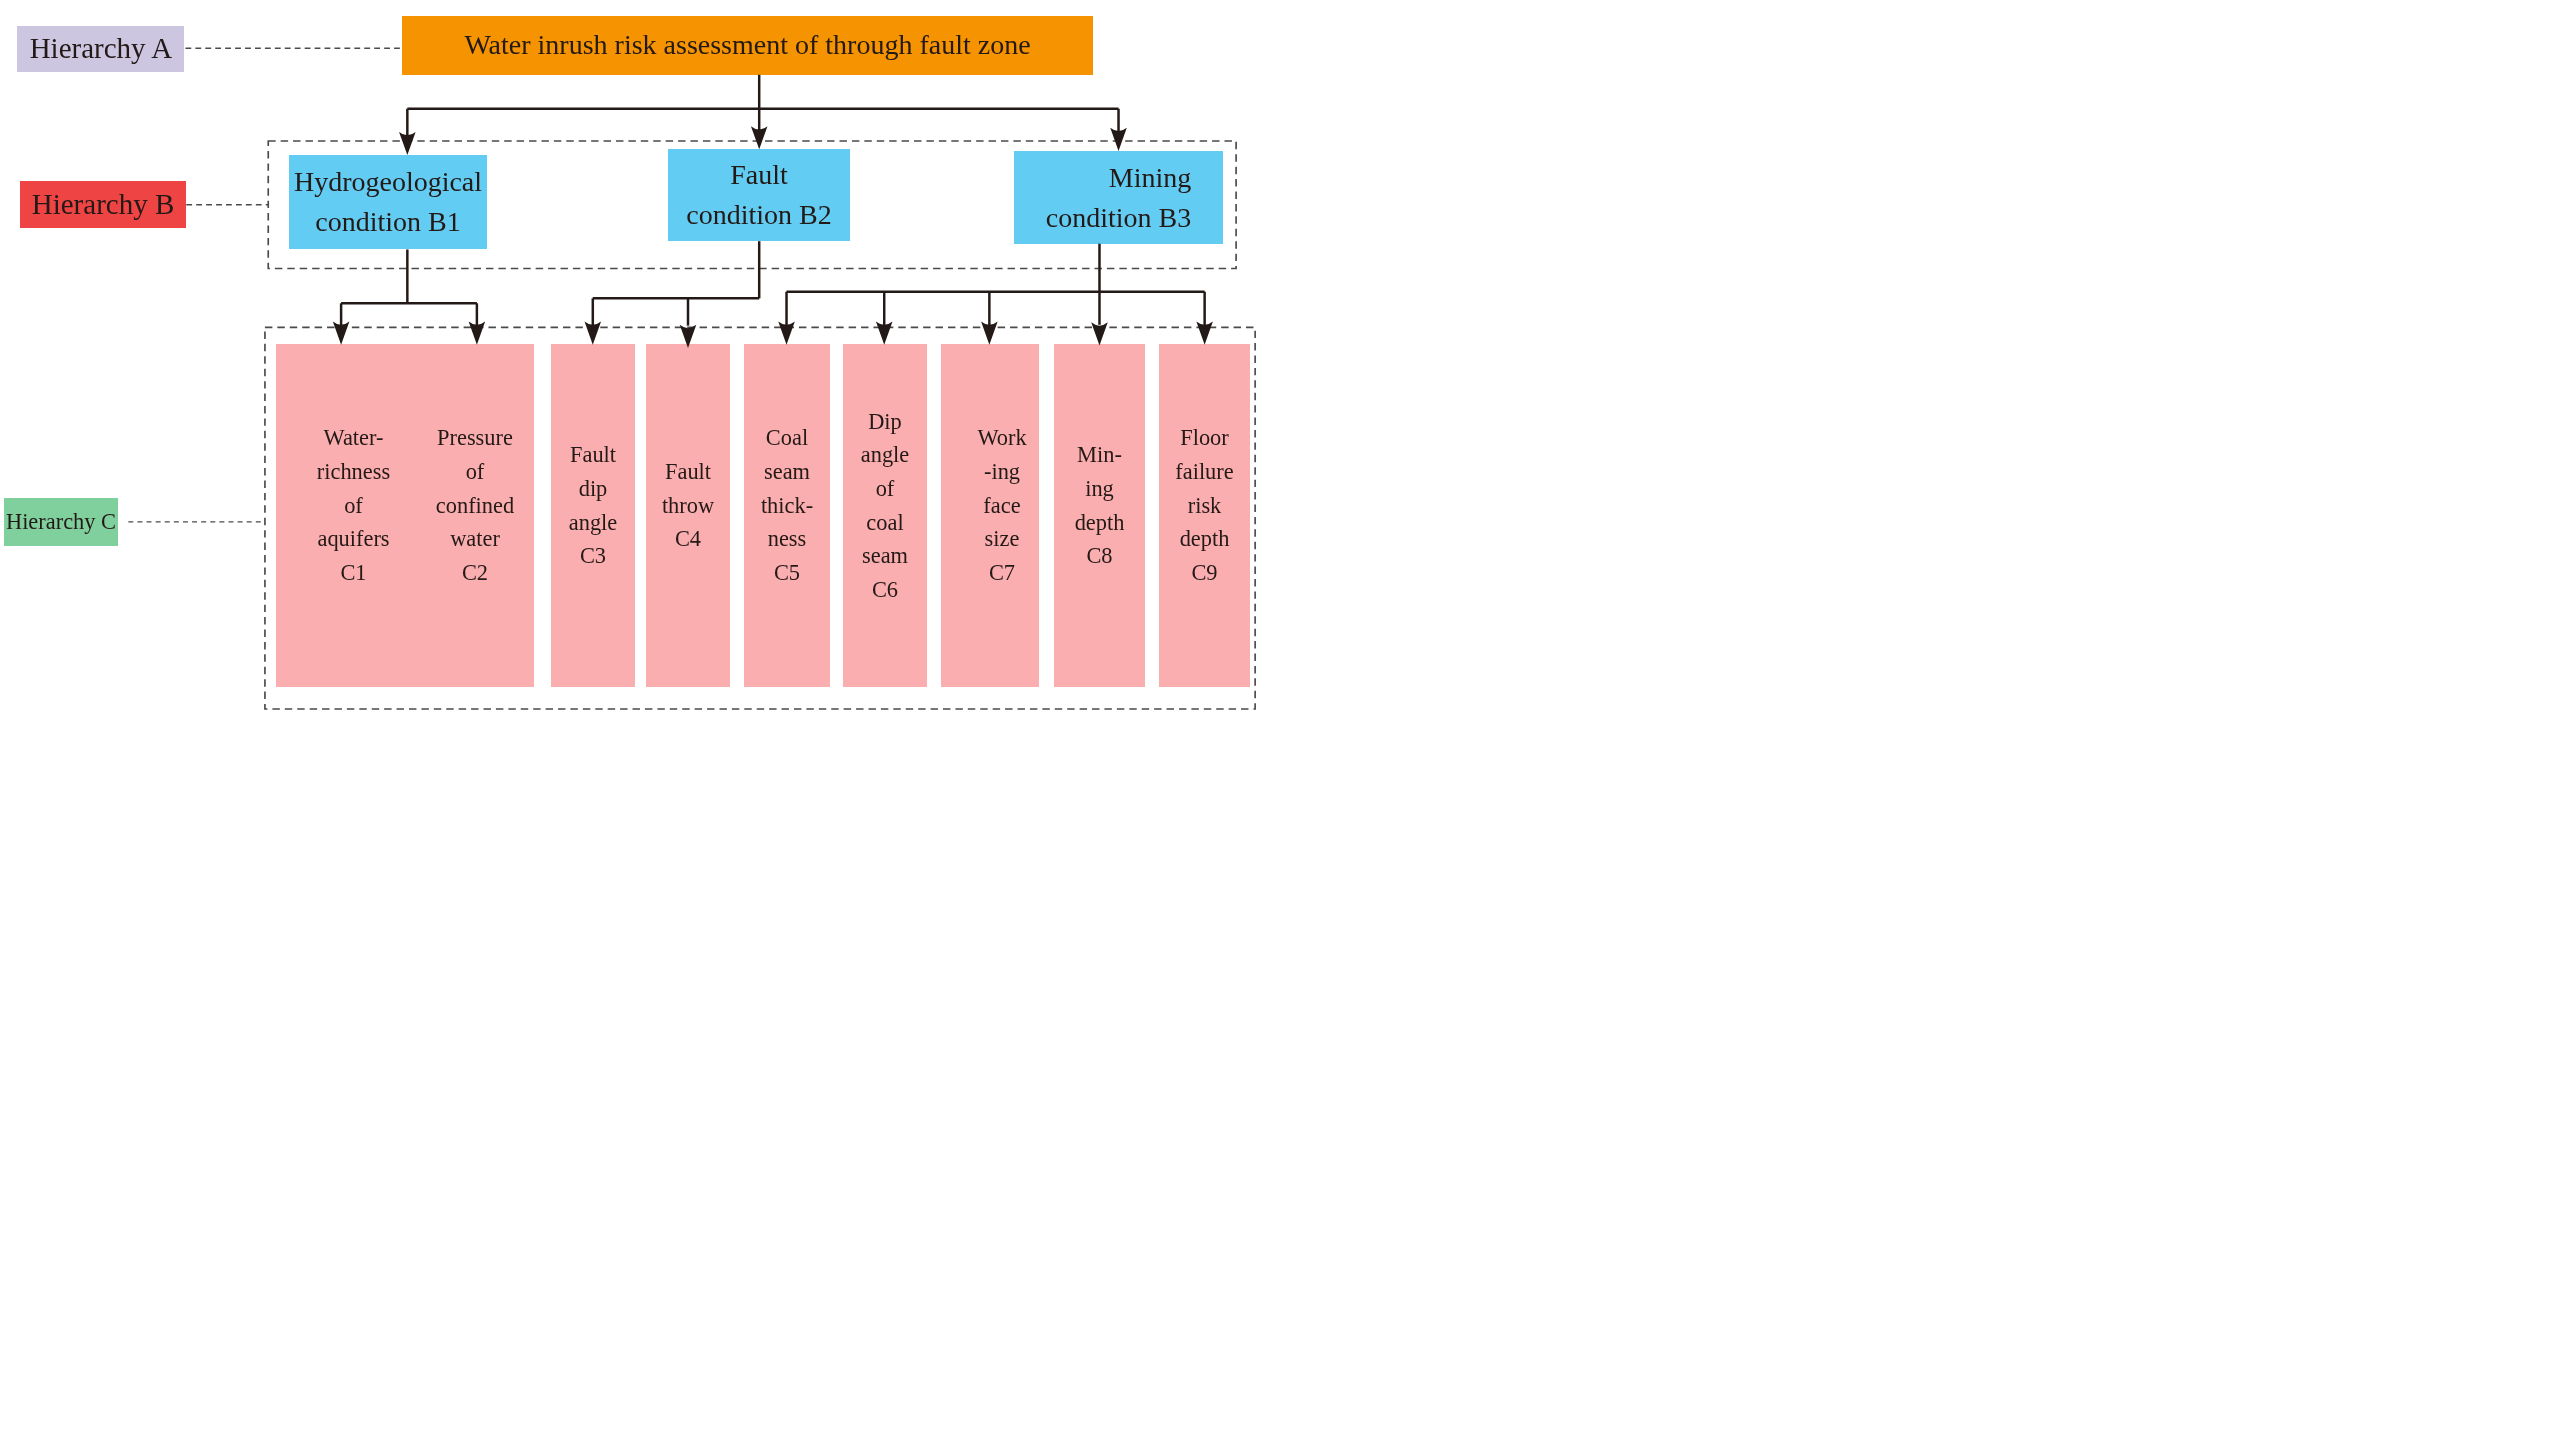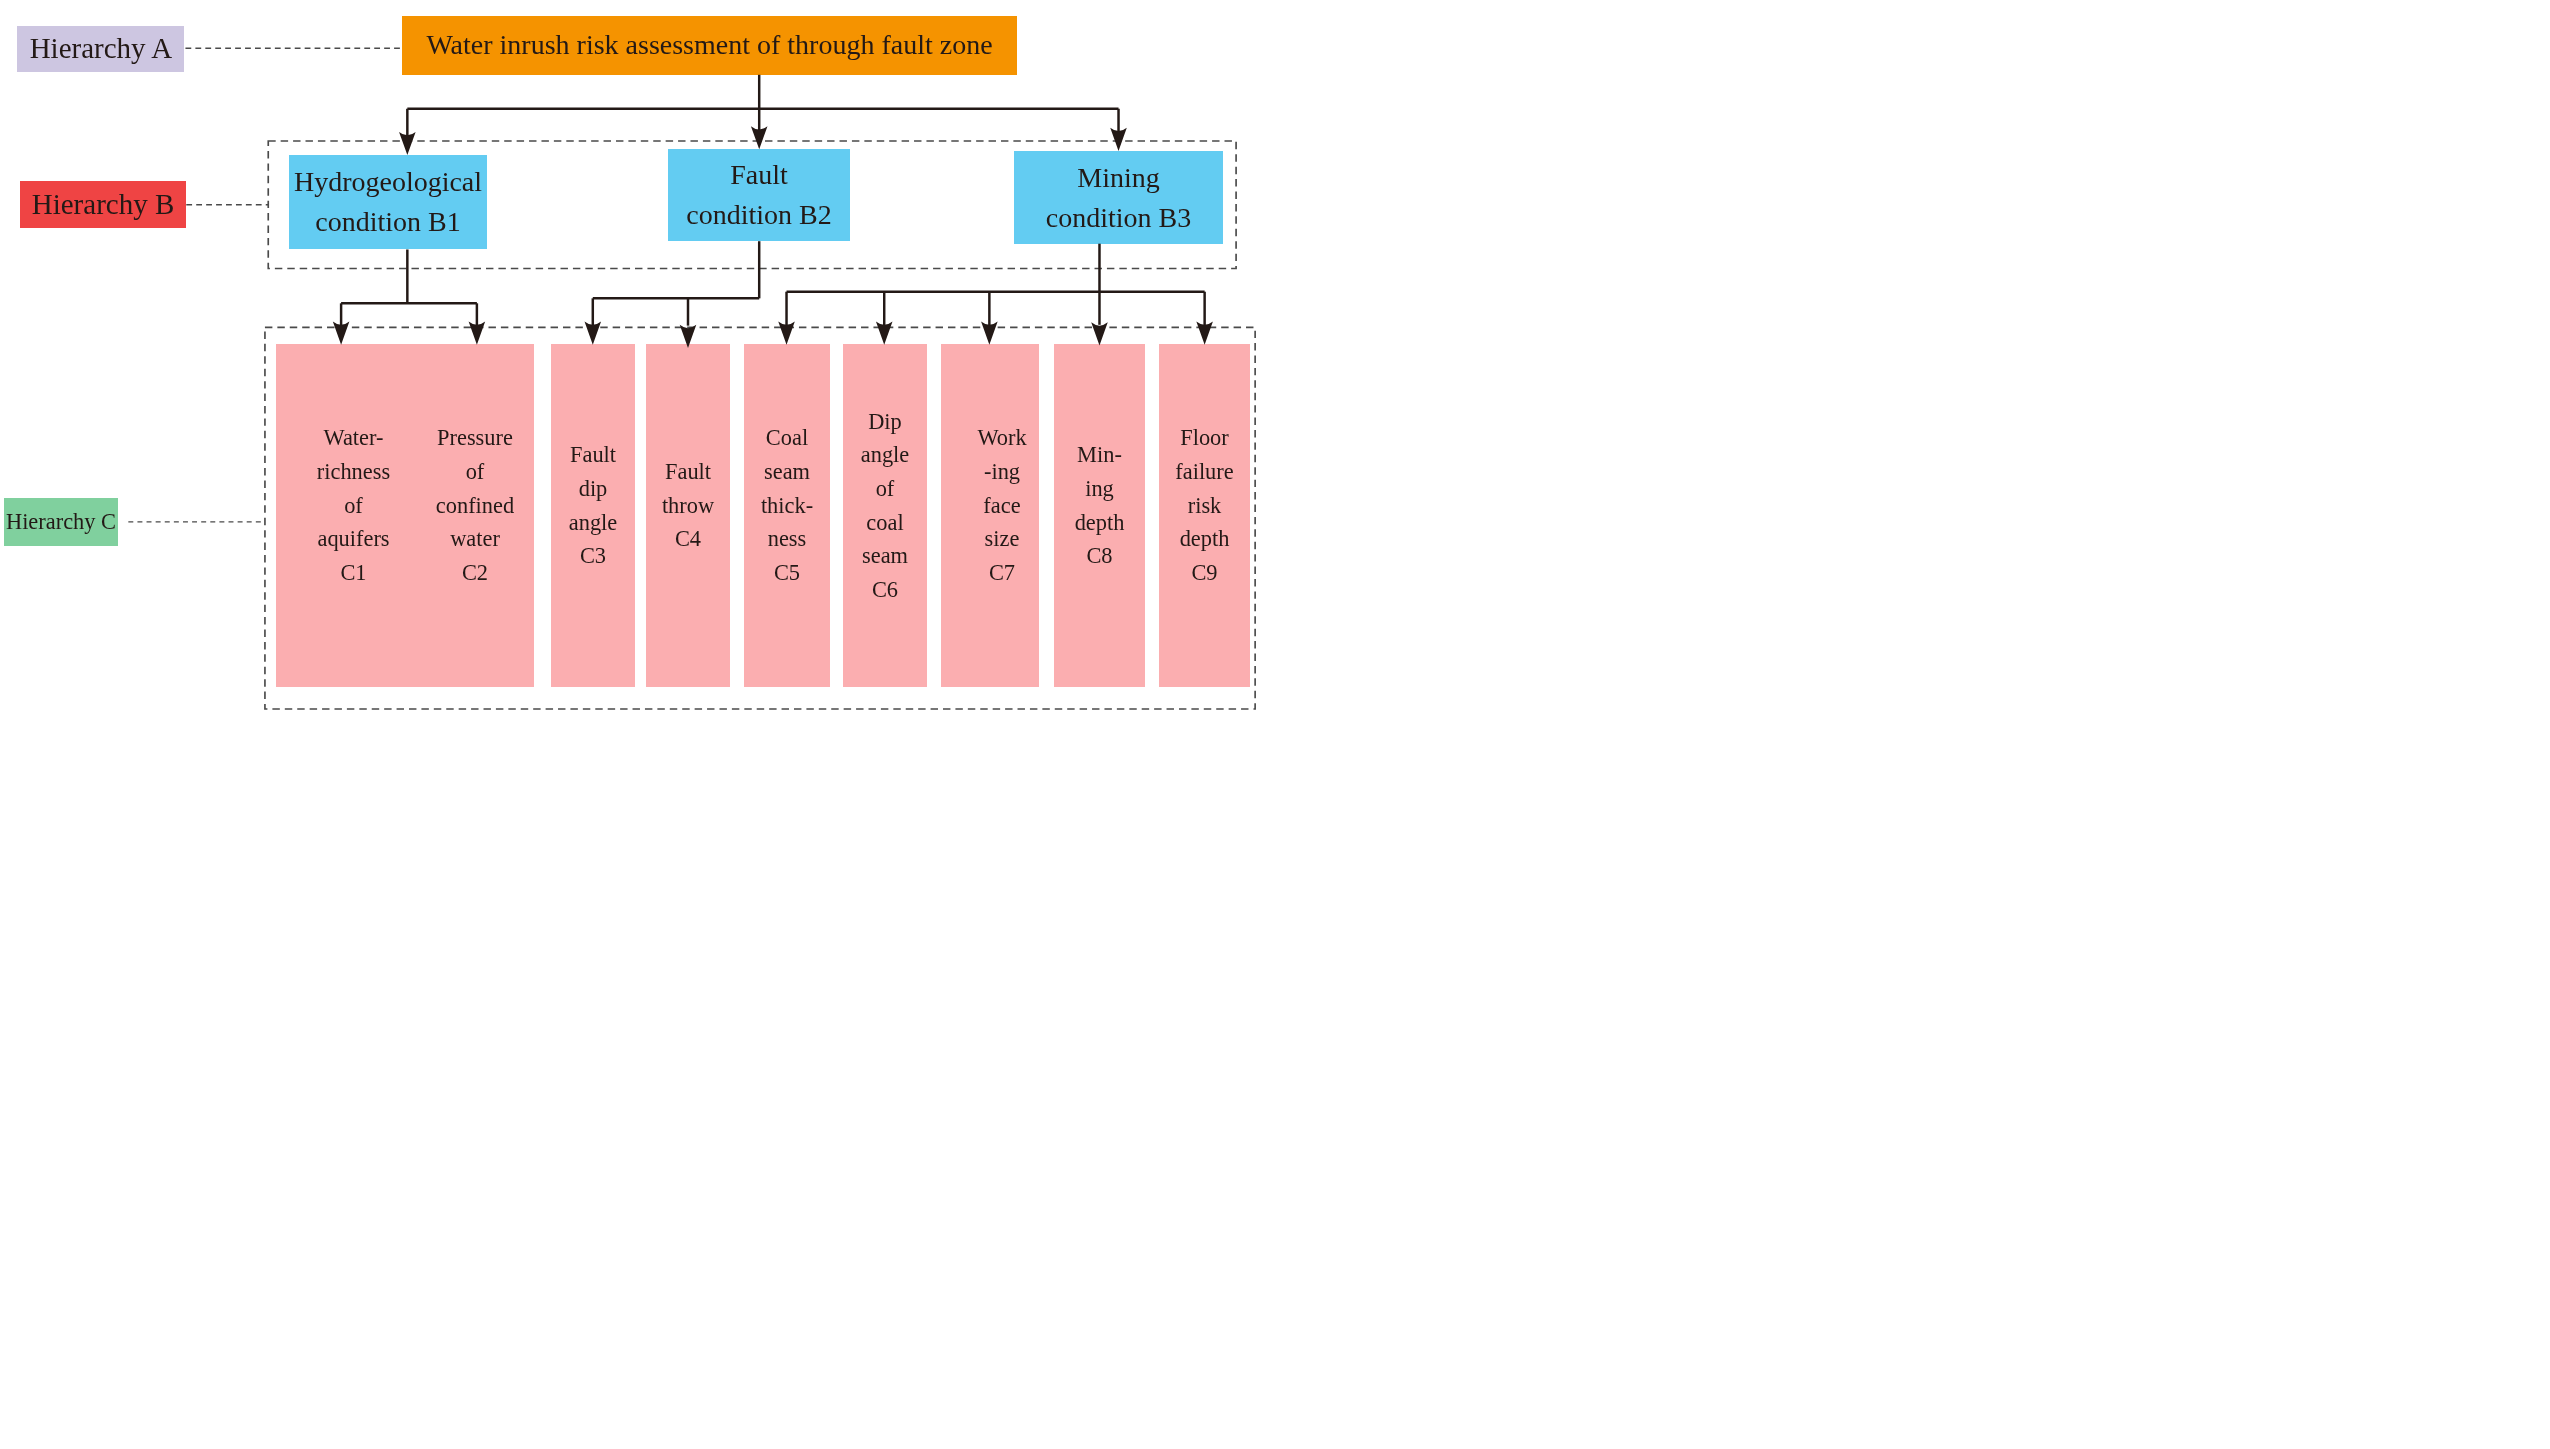--- a/index.html
+++ b/index.html
@@ -19,27 +19,27 @@
     box-sizing:border-box;
   }
   .hier-label{
     font-size:29px;
     line-height:1.1;
   }
   .label-a{left:17.4px;top:26px;width:167px;height:46px;background:#cdc6e1;}
   .label-b{left:20px;top:181px;width:166px;height:47px;background:#ef4444;}
   .label-c{left:4px;top:498px;width:114px;height:48px;background:#80d09e;font-size:22.4px;}
   .root-node{
-    left:402px;top:15.7px;width:615px;height:59px;
+    left:402px;top:15.7px;width:691px;height:59px;
     background:#f59300;font-size:28px;
   }
   .b-node{background:#63ccf2;font-size:28px;line-height:1.42;}
   .b1{left:289px;top:155px;width:198px;height:94px;}
   .b2{left:668px;top:149px;width:182px;height:92px;}
-  .b3{left:1014px;top:151px;width:209px;height:93px;}
+  .b3{left:1014px;top:151px;width:209px;height:93px;text-align:right;}
   .c-node{
     background:#fbaeb0;top:344px;height:343px;
     font-size:22.4px;line-height:1.5;
     padding-bottom:20px;
   }
   .c1{left:276px;width:155px;}
   .c2{left:416px;width:118px;}
   .c3{left:551px;width:84px;}
   .c4{left:646px;width:84px;}
   .c5{left:744px;width:86px;}

